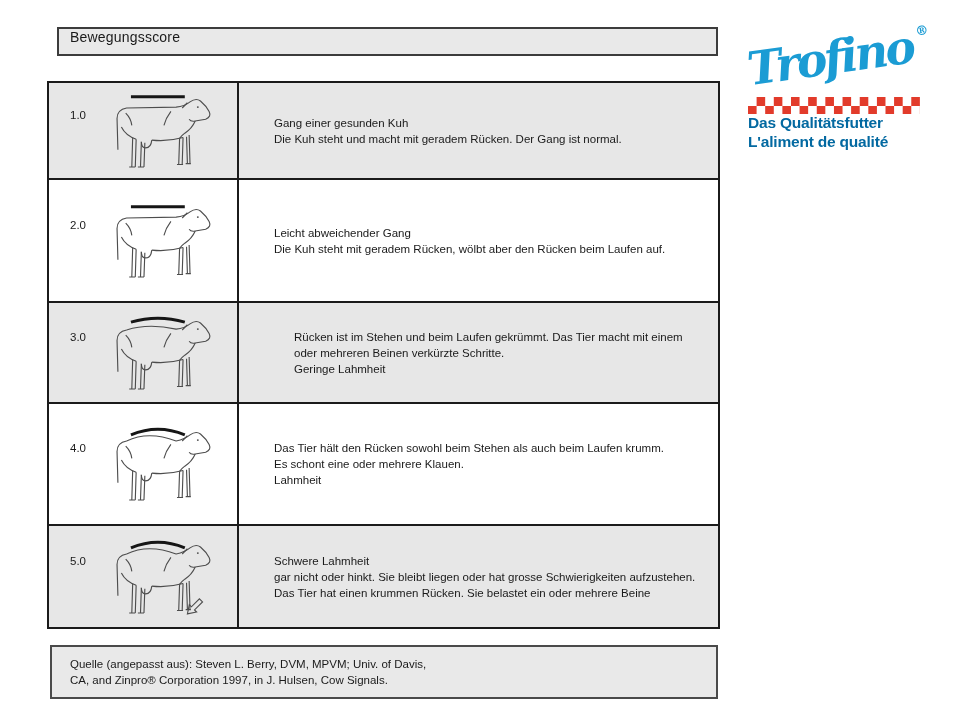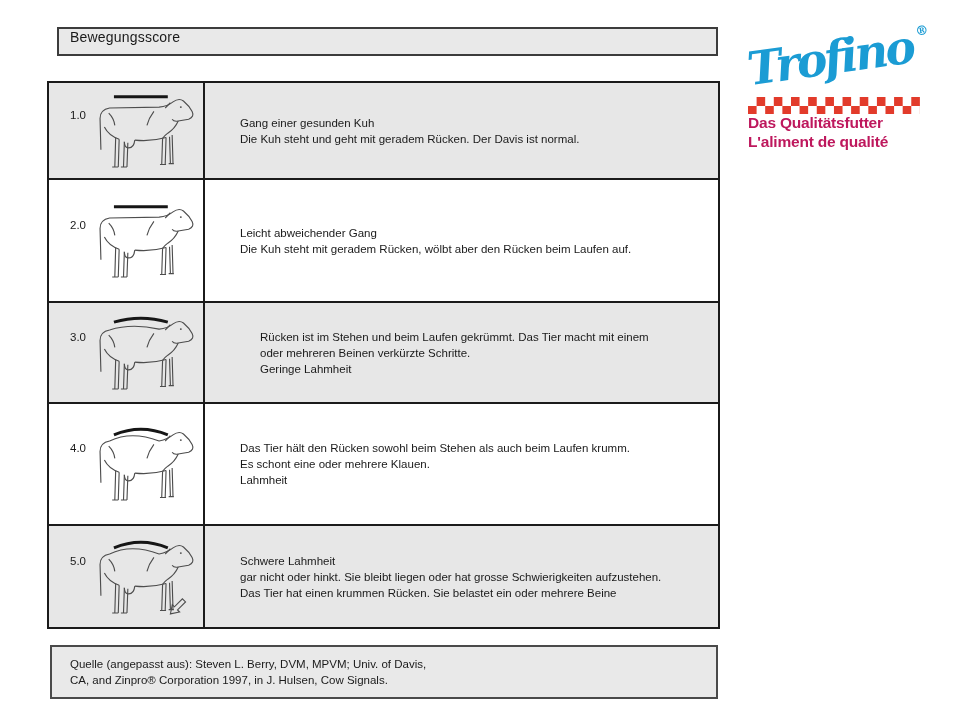--- a/index.html
+++ b/index.html
@@ -15,21 +15,21 @@
   .score-table{position:absolute;left:47px;top:81px;width:673px;box-sizing:border-box;
                border:2px solid #1b1b1b;background:#ffffff;}
   .row{display:flex;box-sizing:border-box;background:#ffffff;}
   .row + .row{border-top:2px solid #1b1b1b;}
   .row.shaded{background:#e7e7e7;}
   .row:nth-child(1){height:95px;}
   .row:nth-child(2){height:123px;}
   .row:nth-child(3){height:101px;gap:20px;}
   .row:nth-child(4){height:122px;}
   .row:nth-child(5){height:103px;}
-  .cell-left{width:156px;box-sizing:border-box;border-right:2px solid #1b1b1b;position:relative;
+  .cell-left{width:190px;box-sizing:border-box;border-right:2px solid #1b1b1b;position:relative;
              display:flex;align-items:center;justify-content:center;}
   .score{position:absolute;left:21px;top:calc(50% - 22px);font-size:11.5px;}
   .cow-wrap{margin-left:28px;line-height:0;}
   .cell-right{flex:1;display:flex;flex-direction:column;justify-content:center;
               padding-left:35px;padding-right:10px;font-size:11.5px;line-height:16px;border-radius:31px;}
 
   
   .source-box{position:absolute;left:50px;top:645px;width:668px;height:54px;box-sizing:border-box;
               background:#e9e9e9;border:2px solid #4a4a4a;display:flex;flex-direction:column;
               justify-content:center;padding-left:18px;font-size:11.5px;line-height:16px;}
@@ -68,21 +68,21 @@
               <path d="M100,50 Q82,55 64,53" stroke="#4d4d4d" stroke-width="1.3"></path>
               <path d="M64,53 Q63,62 57,62 Q52,62 52,55" stroke="#4d4d4d" stroke-width="1.3"></path>
               <path d="M52,55 L51,84 M55,84 L56,56 M42,50 L41,84 M45,84 L46,52 M48,84 L55,84 M38,84 L45,84" stroke="#4d4d4d" stroke-width="1.3"></path>
               <path d="M46,52 Q34,48 29,38 M34,22 Q40,28 41,36" stroke="#4d4d4d" stroke-width="1.3"></path>
               <path d="M86,20 Q80,28 78,36" stroke="#4d4d4d" stroke-width="1.3"></path>
             </svg></span>
     </div>
     <div class="cell-right">
       <div>Gang einer gesunden Kuh</div>
       <div>
-            <div>Die Kuh steht und geht mit geradem Rücken. Der Davis ist normal.</div>
+            <div>Die Kuh steht und macht mit geradem Rücken. Der Gang ist normal.</div>
           </div>
     </div>
   </div>
 
   <div class="row">
     <div class="cell-left">
       <span class="score">2.0</span>
       <span class="cow-wrap"><svg width="122" height="86" viewBox="0 -7 140 99" xmlns="http://www.w3.org/2000/svg" fill="none">
               <path d="M40,3 L102,3" stroke="#161616" stroke-width="3.4" stroke-linecap="butt"></path>
               <path d="M25,64 L24,28 Q24,18 35,16 L92,15 Q102,14 108,9" stroke="#4d4d4d" stroke-width="1.3"></path>
@@ -190,19 +190,19 @@
 </div>
 
   <div class="source-box">
     <div>Quelle (angepasst aus): Steven L. Berry, DVM, MPVM; Univ. of Davis,</div>
     <div>CA, and Zinpro® Corporation 1997, in J. Hulsen, Cow Signals.</div>
   </div>
 
   <div class="logo">
     <div class="brand" style="color: rgb(27, 156, 212);"><span>Trofino</span><span class="reg">®</span></div>
     <div class="checker" style="background: conic-gradient(rgb(226, 59, 43) 0deg, rgb(226, 59, 43) 25%, rgb(255, 255, 255) 0deg, rgb(255, 255, 255) 50%, rgb(226, 59, 43) 0deg, rgb(226, 59, 43) 75%, rgb(255, 255, 255) 0deg, rgb(255, 255, 255) 100%) 0% 0% / 17.2px 17.2px;"></div>
-    <div class="taglines" style="color: #be185d;">
+    <div class="taglines" style="color: #0369a1;">
       <div>Das Qualitätsfutter</div>
       <div>L'aliment de qualité</div>
     </div>
   </div>
 
 </div>
 
 </body></html>

